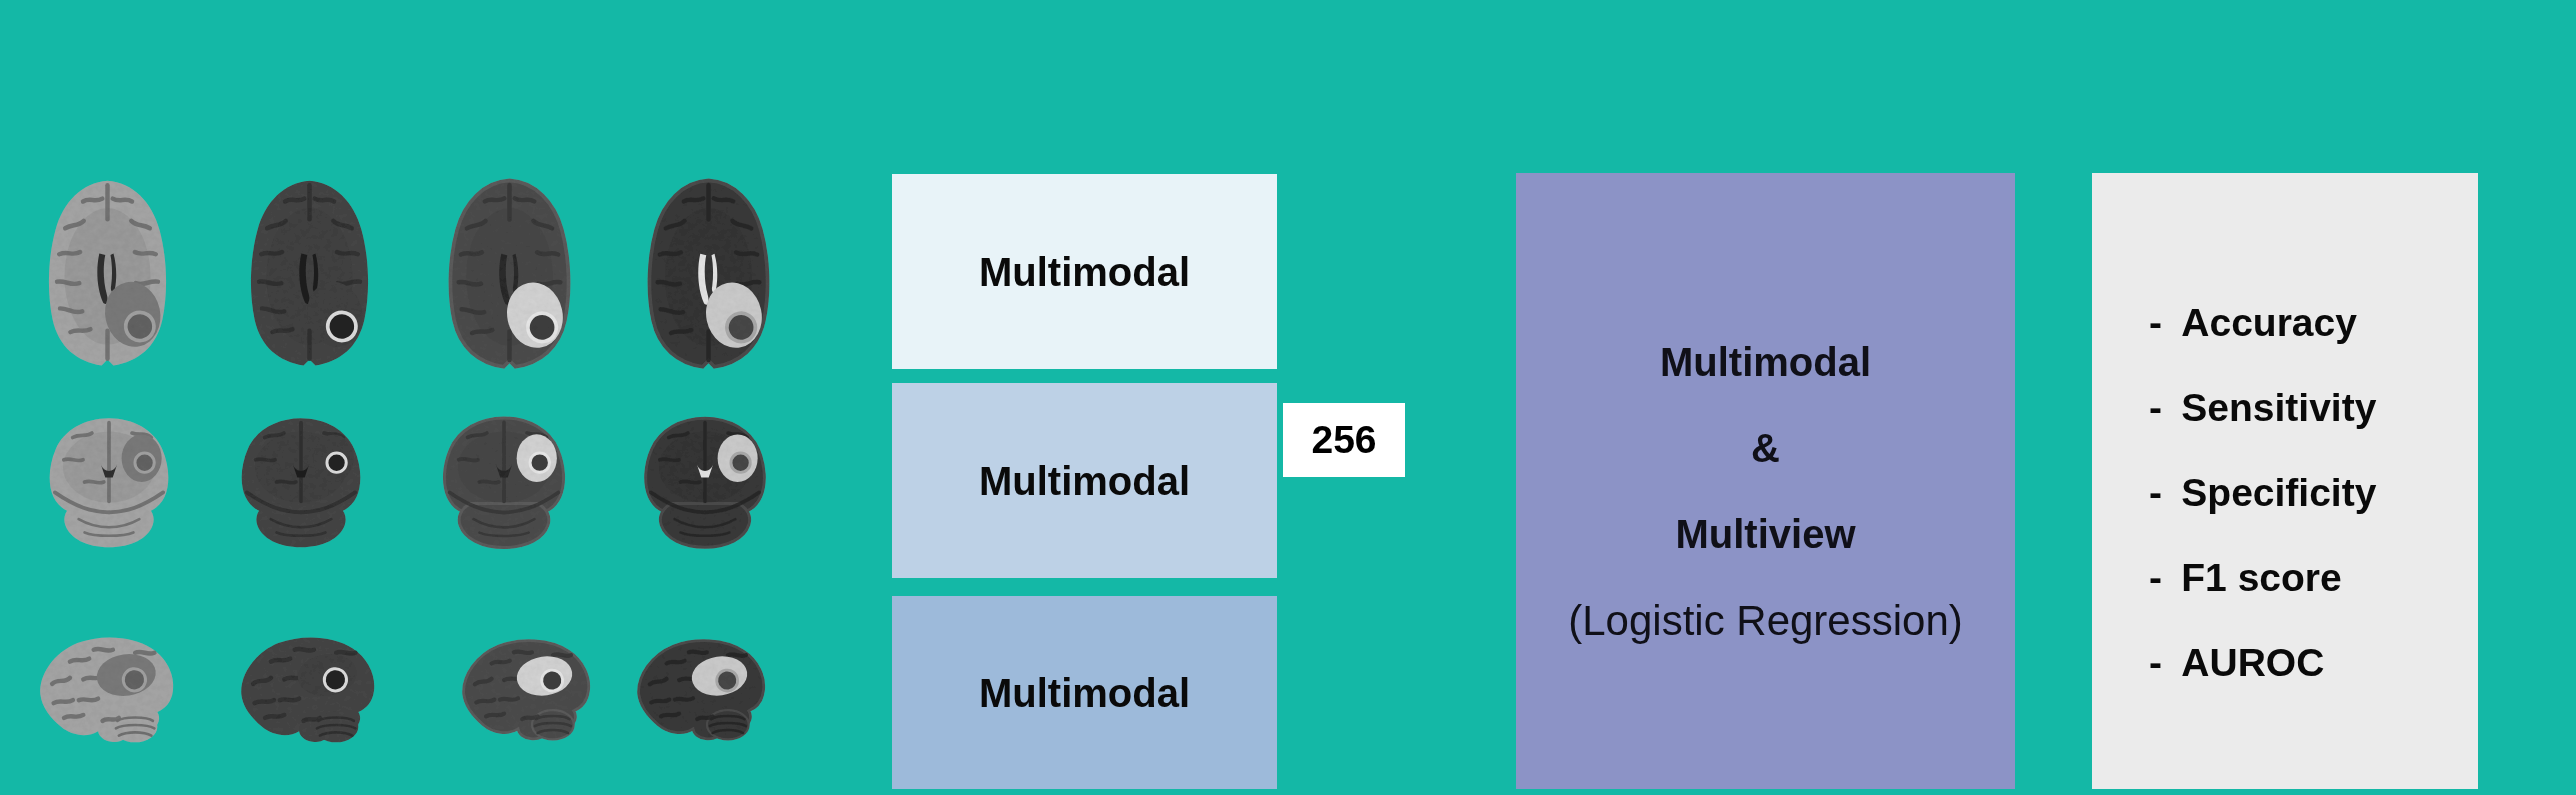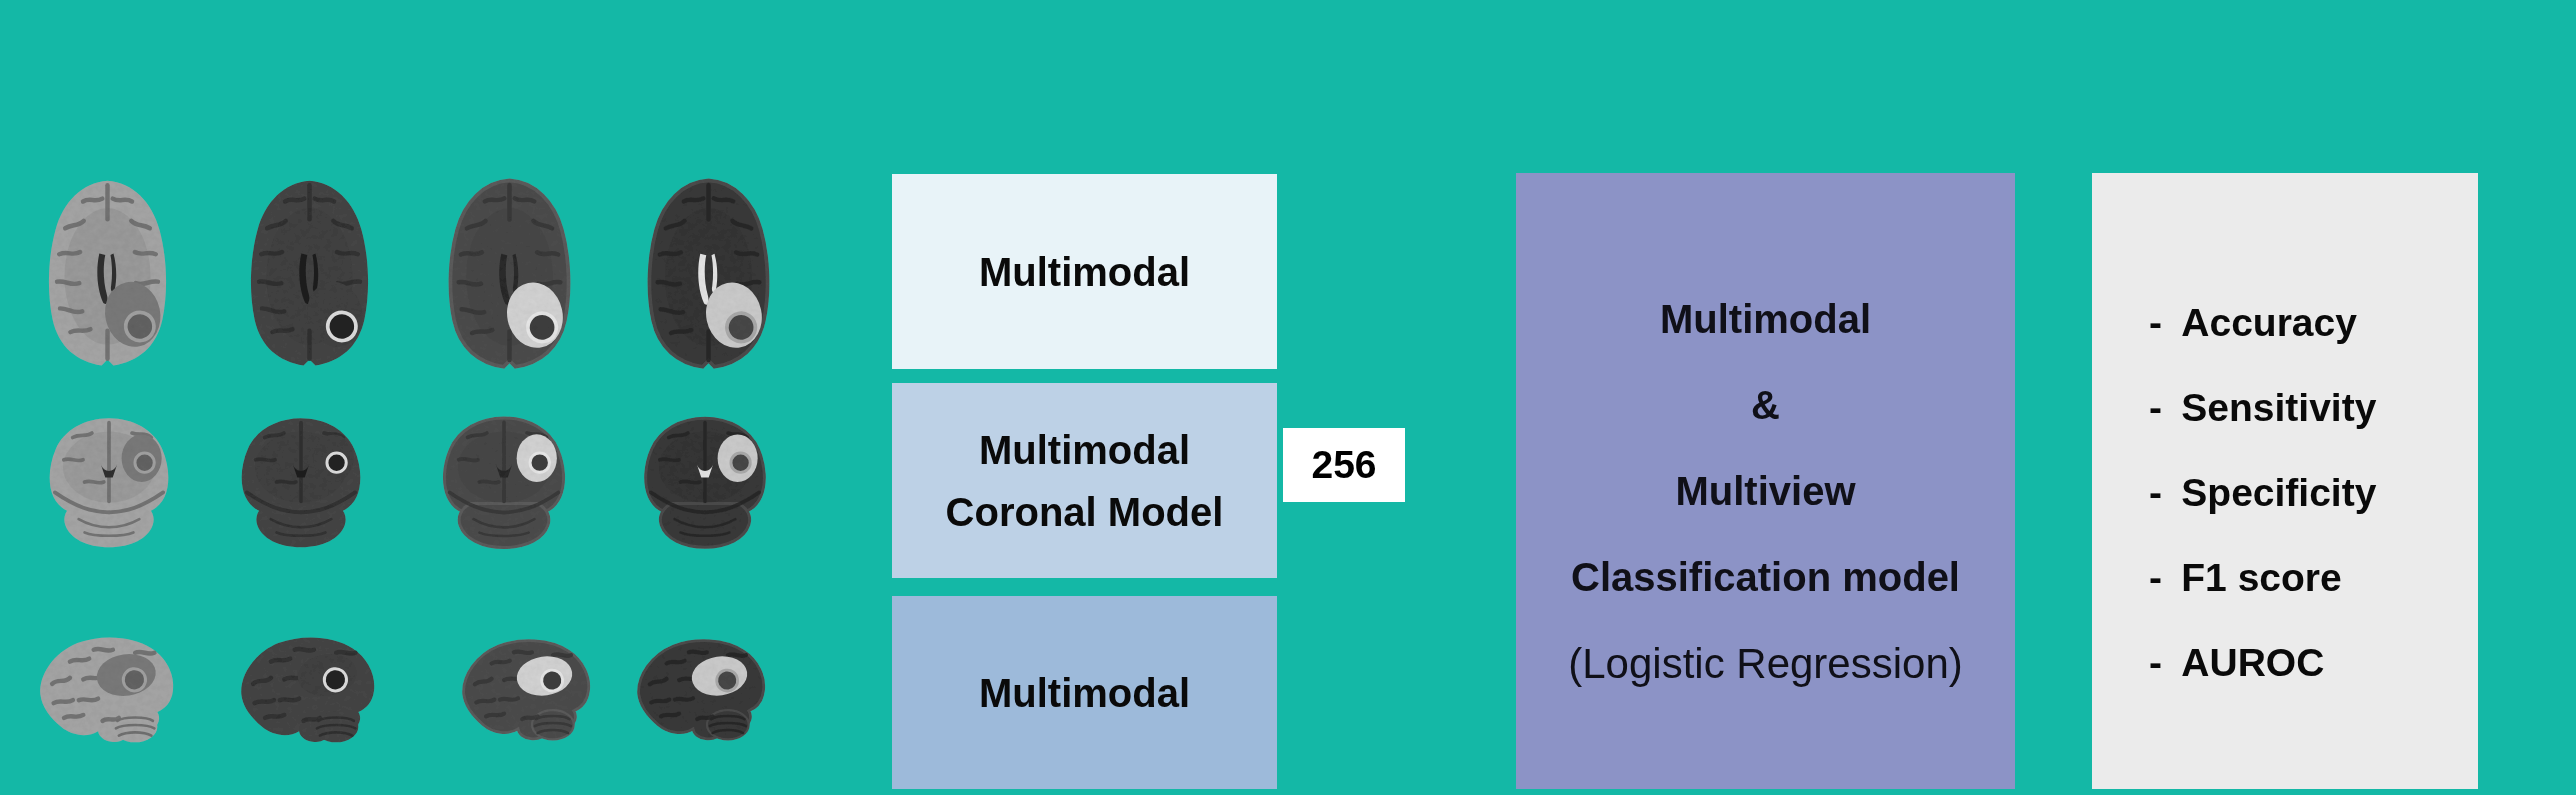--- a/index.html
+++ b/index.html
@@ -16,21 +16,21 @@
   
   .model-box{position:absolute;left:892px;width:385px;display:flex;flex-direction:column;
     align-items:center;justify-content:center;font-weight:bold;font-size:40px;line-height:62px;
     color:#0a0a0a;text-align:center;}
   .box-axial{top:174px;height:195px;background:#e8f3f8;}
   .box-coronal{top:383px;height:195px;background:#bdd1e6;}
   .box-sagittal{top:596px;height:193px;background:#9dbada;}
 
   
   .dim-badge{position:absolute;left:1283px;top:403px;width:122px;height:74px;background:#ffffff;
-    display:flex;align-items:center;justify-content:center;font-weight:bold;font-size:39px;color:#000;margin-top:25px;}
+    display:flex;align-items:center;justify-content:center;font-weight:bold;font-size:39px;color:#000;}
 
   
   .classifier{position:absolute;left:1516px;top:173px;width:499px;height:616px;background:#8c93c6;
     display:flex;flex-direction:column;align-items:center;justify-content:center;gap:46px;
     padding-top:22px;box-sizing:border-box;font-size:40px;font-weight:bold;line-height:1;
     color:#101018;text-align:center;}
   .classifier .plain{font-weight:normal;font-size:42px;text-align:center;}
 
   
   .metrics{position:absolute;left:2092px;top:173px;width:386px;height:616px;background:#ebebeb;
@@ -171,33 +171,31 @@
     <svg class="brain m-t2" style="left:630px;top:632px;width:140px;height:120px" viewBox="0 0 188 162" width="140" height="120">
         <use href="#sym-sagittal"></use>
       </svg>
   </div>
 
   <div class="model-box box-axial">
     <span>Multimodal</span>
   </div>
   <div class="model-box box-coronal">
     <span>Multimodal</span>
-    <span>Coronal Model</span>
   </div>
   <div class="model-box box-sagittal">
     <span>Multimodal</span>
   </div>
 
   <div class="dim-badge">256</div>
 
   <div class="classifier">
     <span>Multimodal</span>
     <span>&amp;</span>
     <span>Multiview</span>
-    <span>Classification model</span>
     <span class="plain">(Logistic Regression)</span>
   </div>
 
   <div class="metrics">
     <div class="metric-item">
       <span>-</span>
       <span>Accuracy</span>
     </div>
     <div class="metric-item">
       <span>-</span>

